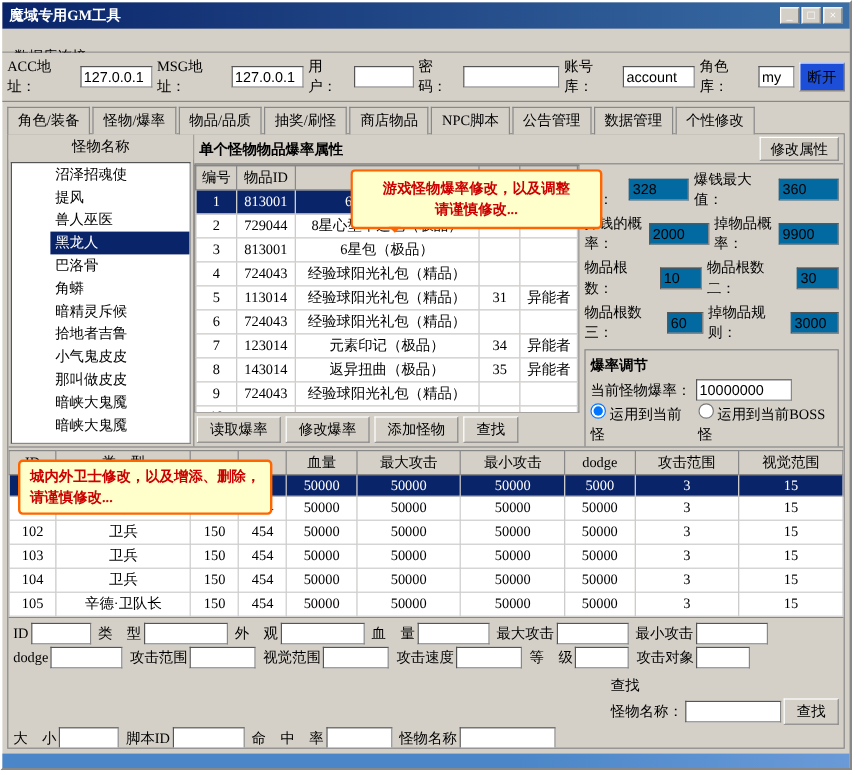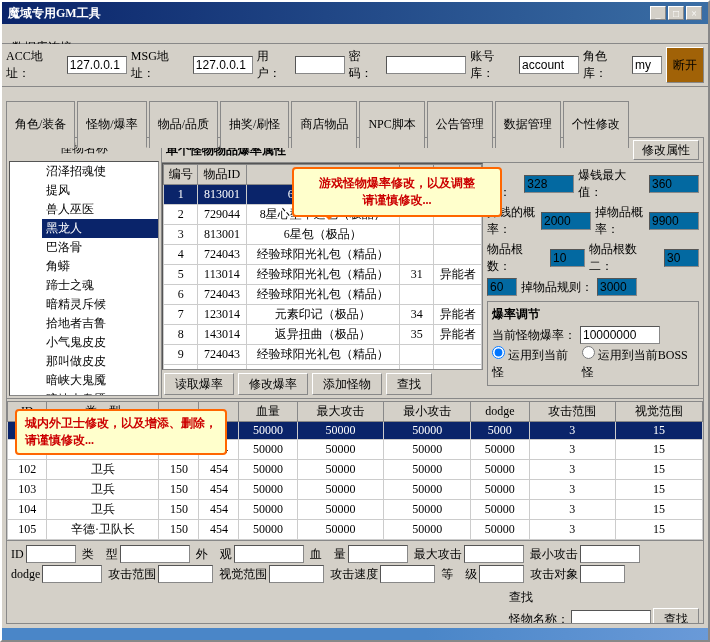--- a/index.html
+++ b/index.html
@@ -73,45 +73,45 @@
     .toolbar-input {
       border: 1px solid #888;
       border-top-color: #555;
       border-left-color: #555;
       background: #fff;
       height: 18px;
       font-size: 12px;
       padding: 0 2px;
     }
     .toolbar-btn {
-      height: 36px;
+      height: 24px;
       padding: 0 6px;
-      background: #a16207;
+      background: #1d4ed8;
       border: 1px solid #888;
       border-top-color: #fff;
       border-left-color: #fff;
       font-size: 12px;
       cursor: pointer;
       white-space: nowrap;
     }
     .tabs-bar {
       display: flex;
       padding: 3px 4px 0;
       gap: 2px;
       flex-shrink: 0;
     }
     .tab {
-      padding: 14px 8px;
+      padding: 2px 8px;
       background: #d4d0c8;
       border: 1px solid #888;
       border-bottom: none;
       font-size: 12px;
       cursor: pointer;
       position: relative;
-      top: 11px;
+      top: 1px;
     }
     .tab.active {
       background: #d4d0c8;
       border-bottom: 1px solid #d4d0c8;
       z-index: 1;
     }
     .main-content {
       flex: 1;
       display: flex;
       flex-direction: column;
@@ -374,21 +374,20 @@
 
       <div class="monster-list-panel">
         <div class="panel-title">怪物名称</div>
         <div class="monster-listbox">
           <div class="monster-item">沼泽招魂使</div>
           <div class="monster-item">提风</div>
           <div class="monster-item">兽人巫医</div>
           <div class="monster-item selected">黑龙人</div>
           <div class="monster-item">巴洛骨</div>
           <div class="monster-item">角蟒</div>
-          <div class="monster-item">蹄士之魂</div>
           <div class="monster-item">暗精灵斥候</div>
           <div class="monster-item">拾地者吉鲁</div>
           <div class="monster-item">小气鬼皮皮</div>
           <div class="monster-item">那叫做皮皮</div>
           <div class="monster-item">暗峡大鬼魇</div>
           <div class="monster-item">暗峡大鬼魇</div>
 
         </div>
       </div>
 
@@ -518,20 +517,21 @@
               <span>掉物品概率：</span>
               <input class="small-input" value="9900" style="">
             </div>
             <div class="inline-row">
               <span>物品根数：</span>
               <input class="small-input" style="width: 35px;" value="10">
               <span>物品根数二：</span>
               <input class="small-input" style="width: 35px;" value="30">
             </div>
             <div class="inline-row">
+              <span>物品根数三：</span>
               <input class="small-input" style="width: 30px;" value="60">
               <span>掉物品规则：</span>
               <input class="small-input" style="width: 40px;" value="3000">
             </div>
 
             <div class="rate-box">
               <div class="rate-box-title">爆率调节</div>
               <div class="rate-row">
                 <span>当前怪物爆率：</span>
                 <input class="rate-input" value="10000000" style="">

